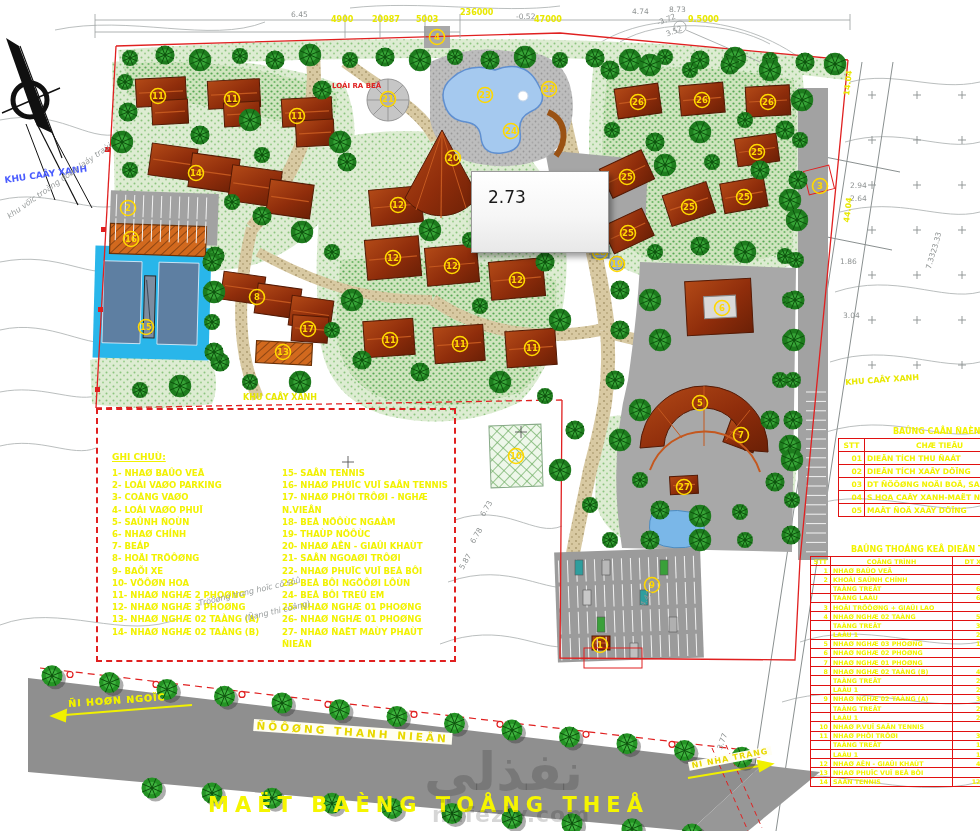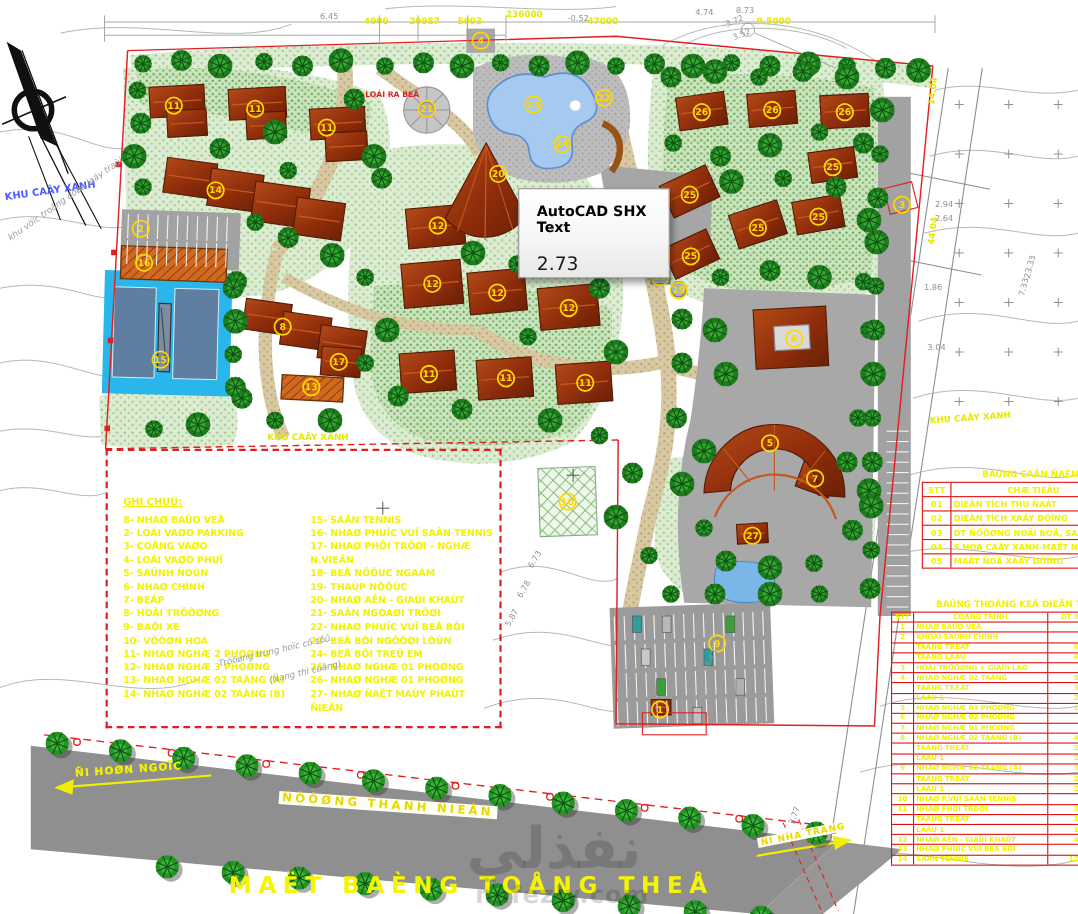--- a/index.html
+++ b/index.html
@@ -30,21 +30,21 @@
   .legend .col1{left:14px;top:57px;}
   .legend .col2{left:184px;top:57px;}
   
   .btable{position:absolute;z-index:5;border:1.2px solid #e01010;}
   .btable .ttl{position:absolute;top:-12px;color:#f2f200;font-weight:bold;font-size:8px;white-space:nowrap;}
   .trow{display:grid;}
   .tcell{border-right:.8px solid #e01010;padding:1.5px 2px;overflow:hidden;white-space:nowrap;
          font-weight:bold;color:#f2f200;}
   .trow + .trow .tcell{border-top:.8px solid #e01010;}
   .th .tcell{text-align:center;}
-  .ta-c{text-align:center;} .ta-r{text-align:right;}
+  .ta-c{text-align:right;} .ta-r{text-align:right;}
   .tb-balance .tcell{font-size:7.5px;}
   .tb-stats .tcell{font-size:6.3px;padding:.6px 2px;}
   
   .title{position:absolute;left:208px;top:793px;z-index:7;color:#f5f500;font-weight:bold;
          font-size:21px;letter-spacing:6px;}
   .wm{position:absolute;z-index:60;color:rgba(0,0,0,.16);pointer-events:none;}
   .wm-ar{left:424px;top:742px;font-size:52px;font-weight:bold;}
   .wm-en{left:432px;top:802px;font-size:22px;font-weight:bold;letter-spacing:1px;}
   .roadchip{position:absolute;z-index:8;background:#fffef2;color:#e8d800;font-weight:bold;
             font-size:10.5px;letter-spacing:3px;padding:0 3px;transform-origin:0 0;}
@@ -1602,21 +1602,21 @@
       <div class="lbl c-gray" style="left: 639px; top: 604px; transform: rotate(-60deg);">4.43</div>
       <div class="lbl c-gray" style="left: 716px; top: 748px; transform: rotate(-70deg);">3.77</div>
       <div class="lbl c-grayit" style="left: 198px; top: 600px; transform: rotate(-13deg);">Tröôøng trung hoïc cô sôû</div>
       <div class="lbl c-grayit" style="left: 244px; top: 615px; transform: rotate(-13deg);">(Ñang thi coâng)</div>
       <div class="lbl c-dimbig" style="left: 68px; top: 699px; transform: rotate(-4deg);">ÑI HOØN NGOÏC</div>
     </div>
 
 <div class="legend">
   <div class="ttl">GHI CHUÙ:</div>
   <div class="col col1" id="legend-col1">
-        <div>8- NHAØ BAÛO VEÄ</div>
+        <div>1- NHAØ BAÛO VEÄ</div>
         <div>2- LOÁI VAØO PARKING</div>
         <div>3- COÅNG VAØO</div>
         <div>4- LOÁI VAØO PHUÏ</div>
         <div>5- SAÛNH ÑOÙN</div>
         <div>6- NHAØ CHÍNH</div>
         <div>7- BEÁP</div>
         <div>8- HOÄI TRÖÔØNG</div>
         <div>9- BAÕI XE</div>
         <div>10- VÖÔØN HOA</div>
         <div>11- NHAØ NGHÆ 2 PHOØNG</div>
@@ -1797,20 +1797,19 @@
       </div>
     </div>
 
 <div class="roadchip" style="left:254px;top:719px;transform:rotate(4deg);">ÑÖÔØNG THANH NIEÂN</div>
 <div class="roadchip" style="left:688px;top:762px;transform:rotate(-11deg);font-size:8px;letter-spacing:1px;">ÑI NHA TRANG</div>
 <div class="lbl c-dimbig" style="left:68px;top:699px;transform:rotate(-4deg);z-index:8;">ÑI HOØN NGOÏC</div>
 
 <div class="title">MAËT BAÈNG TOÅNG THEÅ</div>
 
 <div class="tooltip">
-  <div class="t">AutoCAD SHX Text</div>
   <div class="v">2.73</div>
 </div>
 
 <div class="wm wm-en">nafezly.com</div>
 <div class="wm wm-ar">نفذلي</div>
 
 </div>
 
 </body></html>

